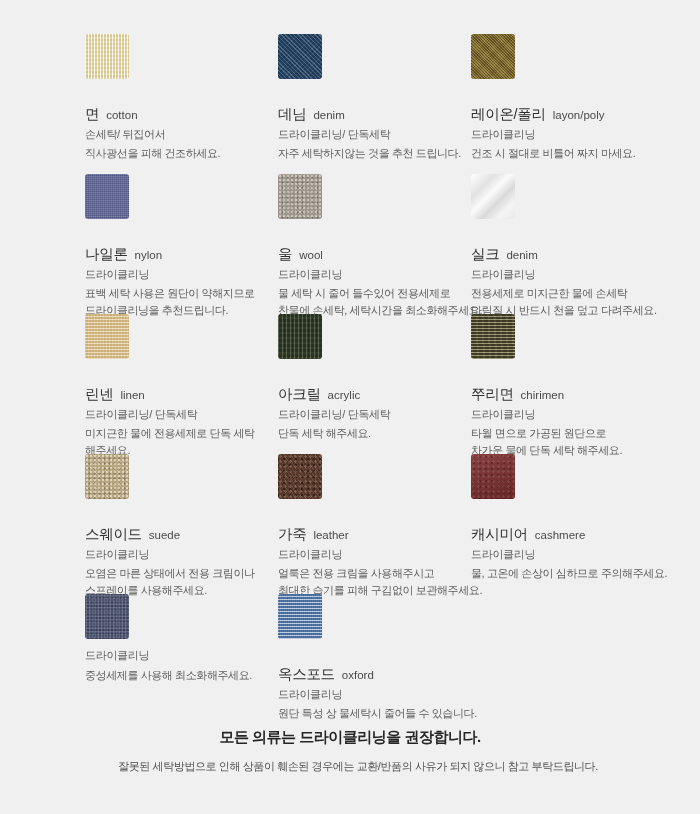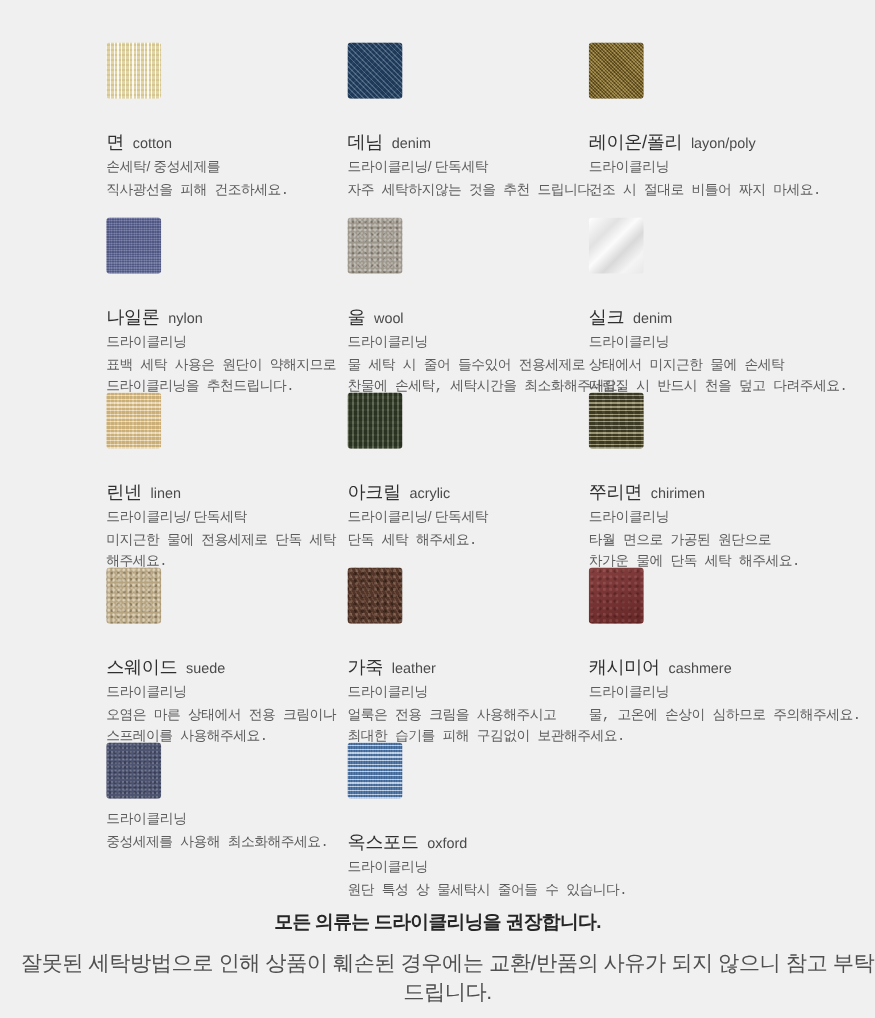--- a/index.html
+++ b/index.html
@@ -79,40 +79,40 @@
     letter-spacing: -0.3px;
     margin-bottom: 4px;
     line-height: 1.35;
   }
   .desc {
     font-size: 11px;
     color: #5c5c5c;
     letter-spacing: -0.4px;
     line-height: 1.5;
   }
-  .desc div { white-space: nowrap; font-family: Liberation Mono, monospace; }
+  .desc div { white-space: nowrap; }
 
   
   .footer {
     position: absolute;
     left: 0;
     top: 728px;
     width: 700px;
     text-align: center;
   }
   .footer-title {
     font-size: 15px;
     font-weight: bold;
     color: #262626;
     letter-spacing: -0.5px;
     margin-bottom: 12px;
     text-align: center;
   }
   .footer-sub {
-    font-size: 17px;
+    font-size: 11px;
     color: #4f4f4f;
     letter-spacing: -0.4px;
     padding-left: 16px;
   }
 
   
   
   .tex-cotton {
     background-color: #efe4b8;
     background-image:
@@ -230,21 +230,21 @@
 
 <div id="page">
 
   <div class="fabric-grid">
       <div class="fabric-card col1">
         <div class="swatch tex-cotton"></div>
         <div class="name-line">
           <span class="name-ko">면</span>
           <span class="name-en">cotton</span>
         </div>
-        <div class="method">손세탁/ 중성세제를</div>
+        <div class="method">손세탁/ 뒤집어서</div>
         <div class="desc">
           <div>직사광선을 피해 건조하세요.</div>
         </div>
       </div>
       <div class="fabric-card col2">
         <div class="swatch tex-denim"></div>
         <div class="name-line">
           <span class="name-ko">데님</span>
           <span class="name-en">denim</span>
         </div>
@@ -289,21 +289,21 @@
         </div>
       </div>
       <div class="fabric-card col3">
         <div class="swatch tex-silk"></div>
         <div class="name-line">
           <span class="name-ko">실크</span>
           <span class="name-en">denim</span>
         </div>
         <div class="method">드라이클리닝</div>
         <div class="desc">
-          <div>상태에서 미지근한 물에 손세탁</div>
+          <div>전용세제로 미지근한 물에 손세탁</div>
           <div>다림질 시 반드시 천을 덮고 다려주세요.</div>
         </div>
       </div>
       <div class="fabric-card col1">
         <div class="swatch tex-linen"></div>
         <div class="name-line">
           <span class="name-ko">린넨</span>
           <span class="name-en">linen</span>
         </div>
         <div class="method">드라이클리닝/ 단독세탁</div>

